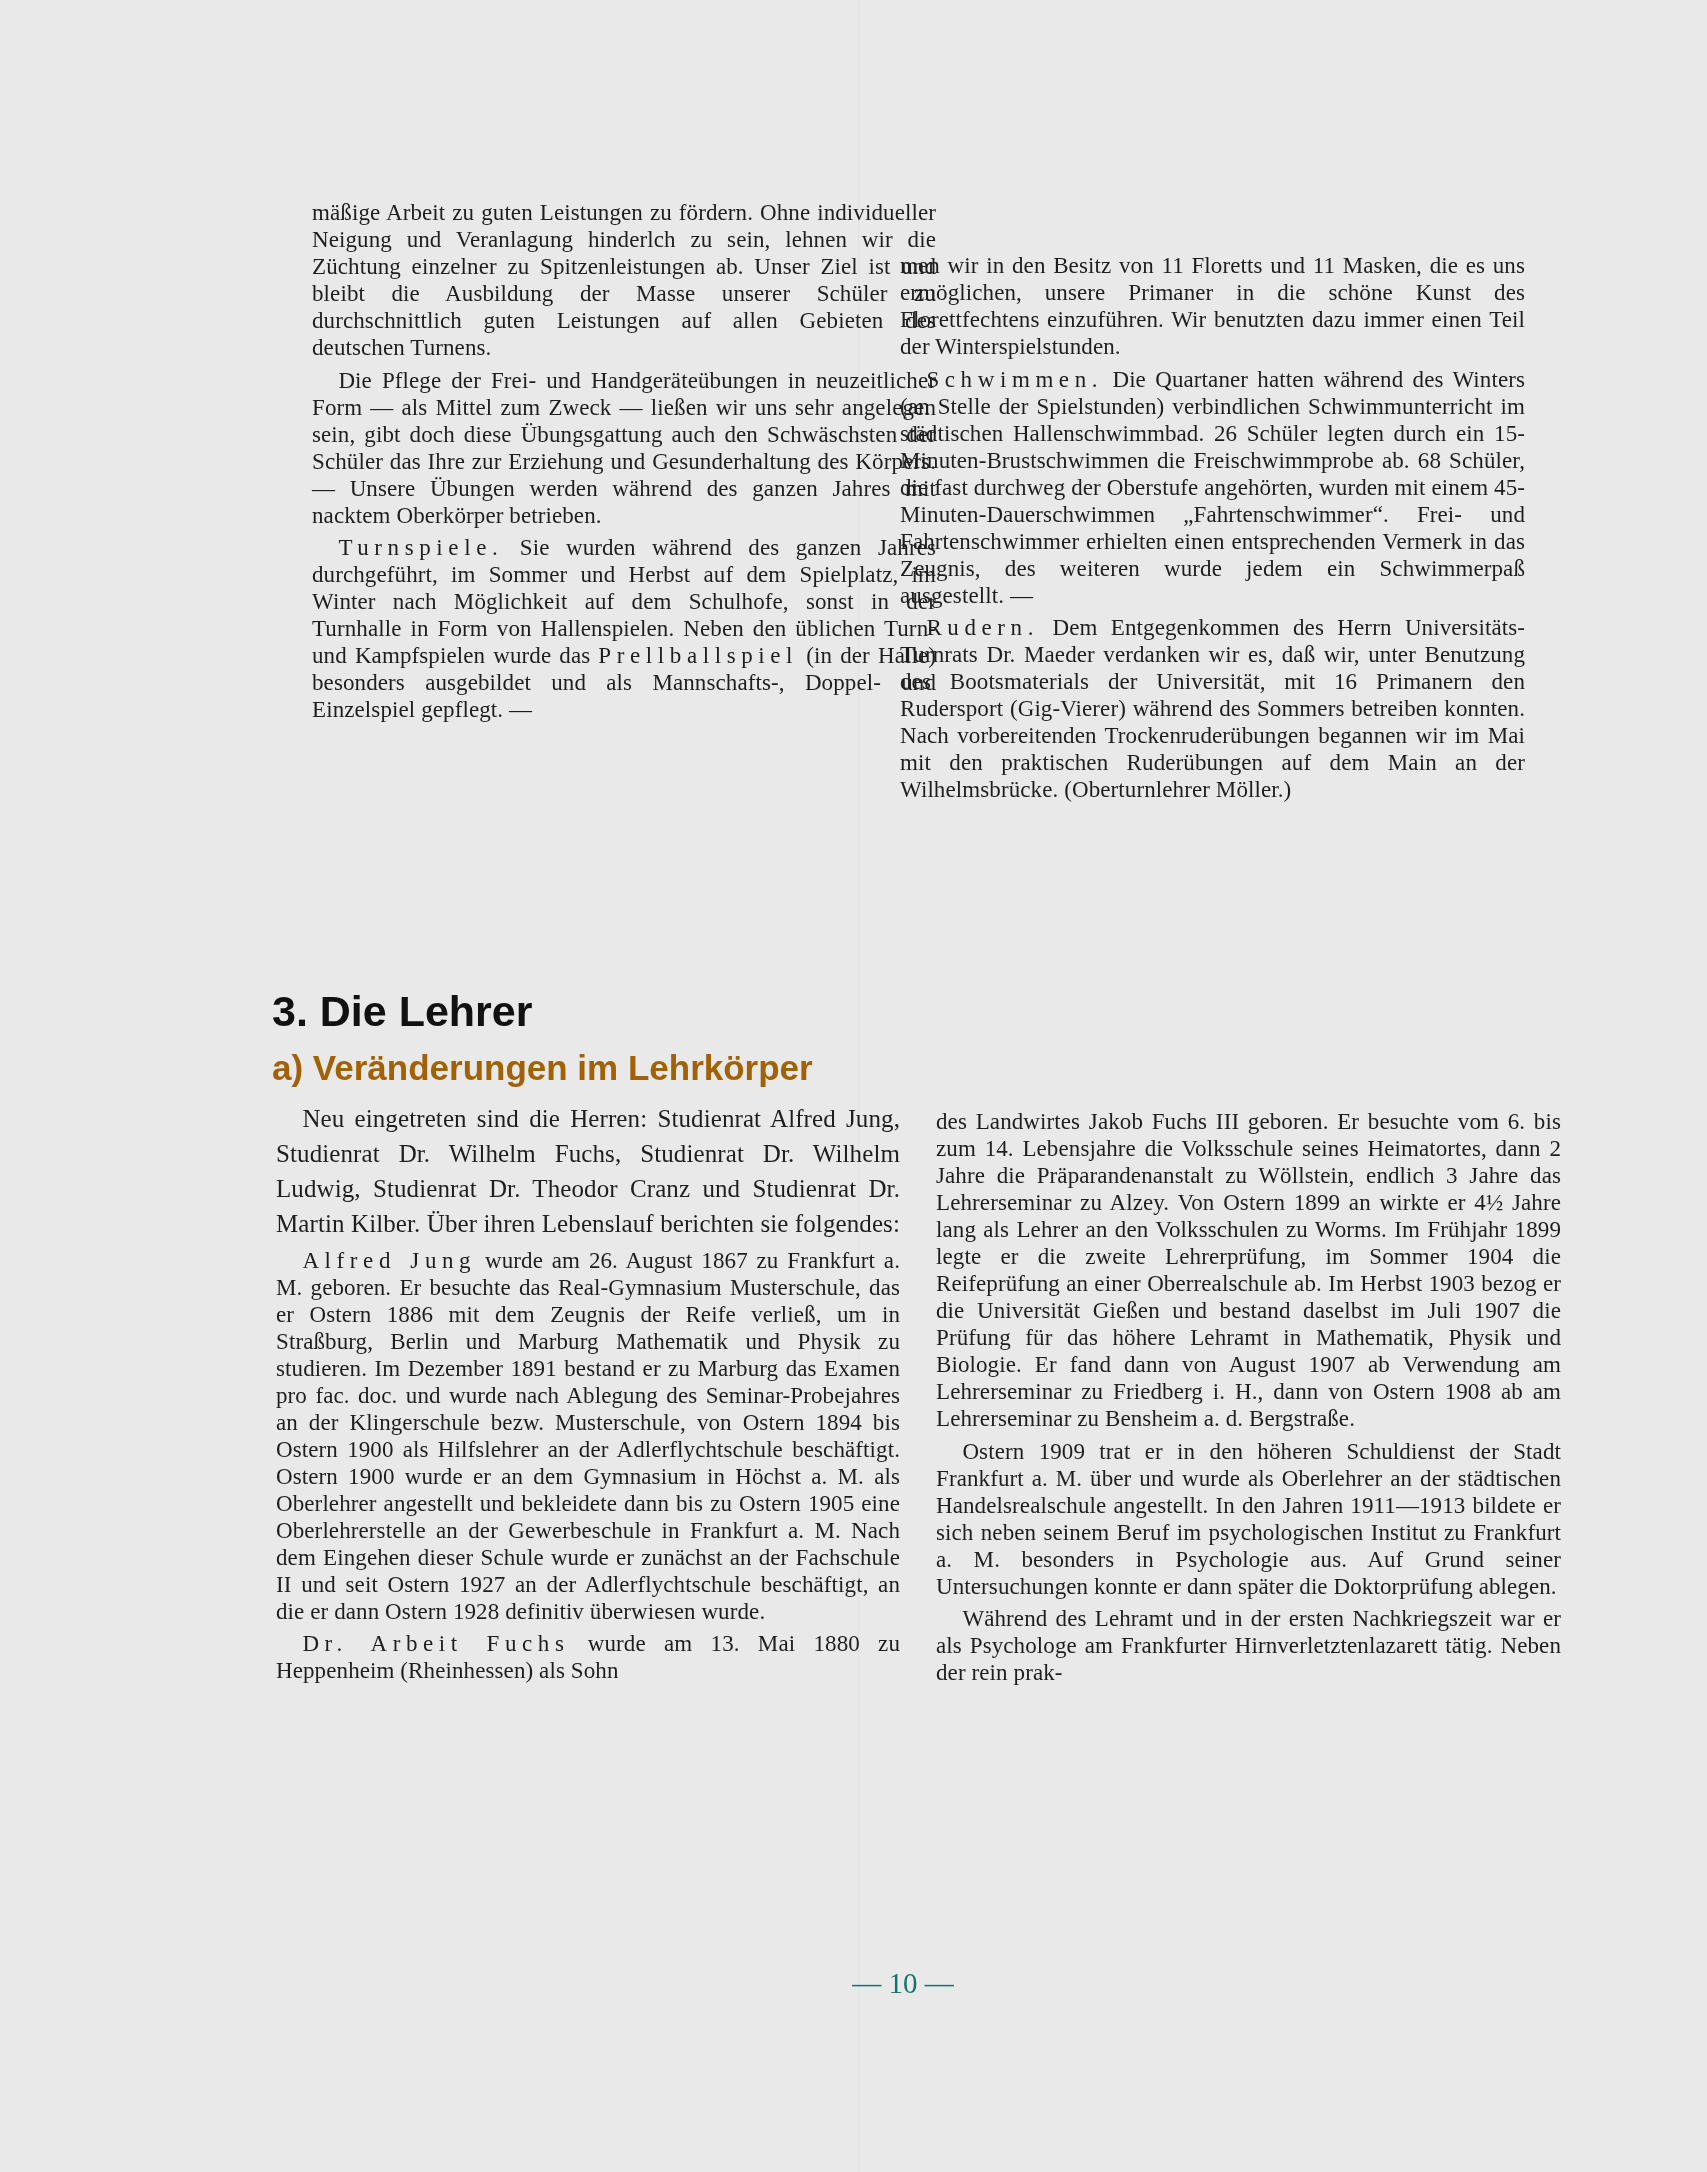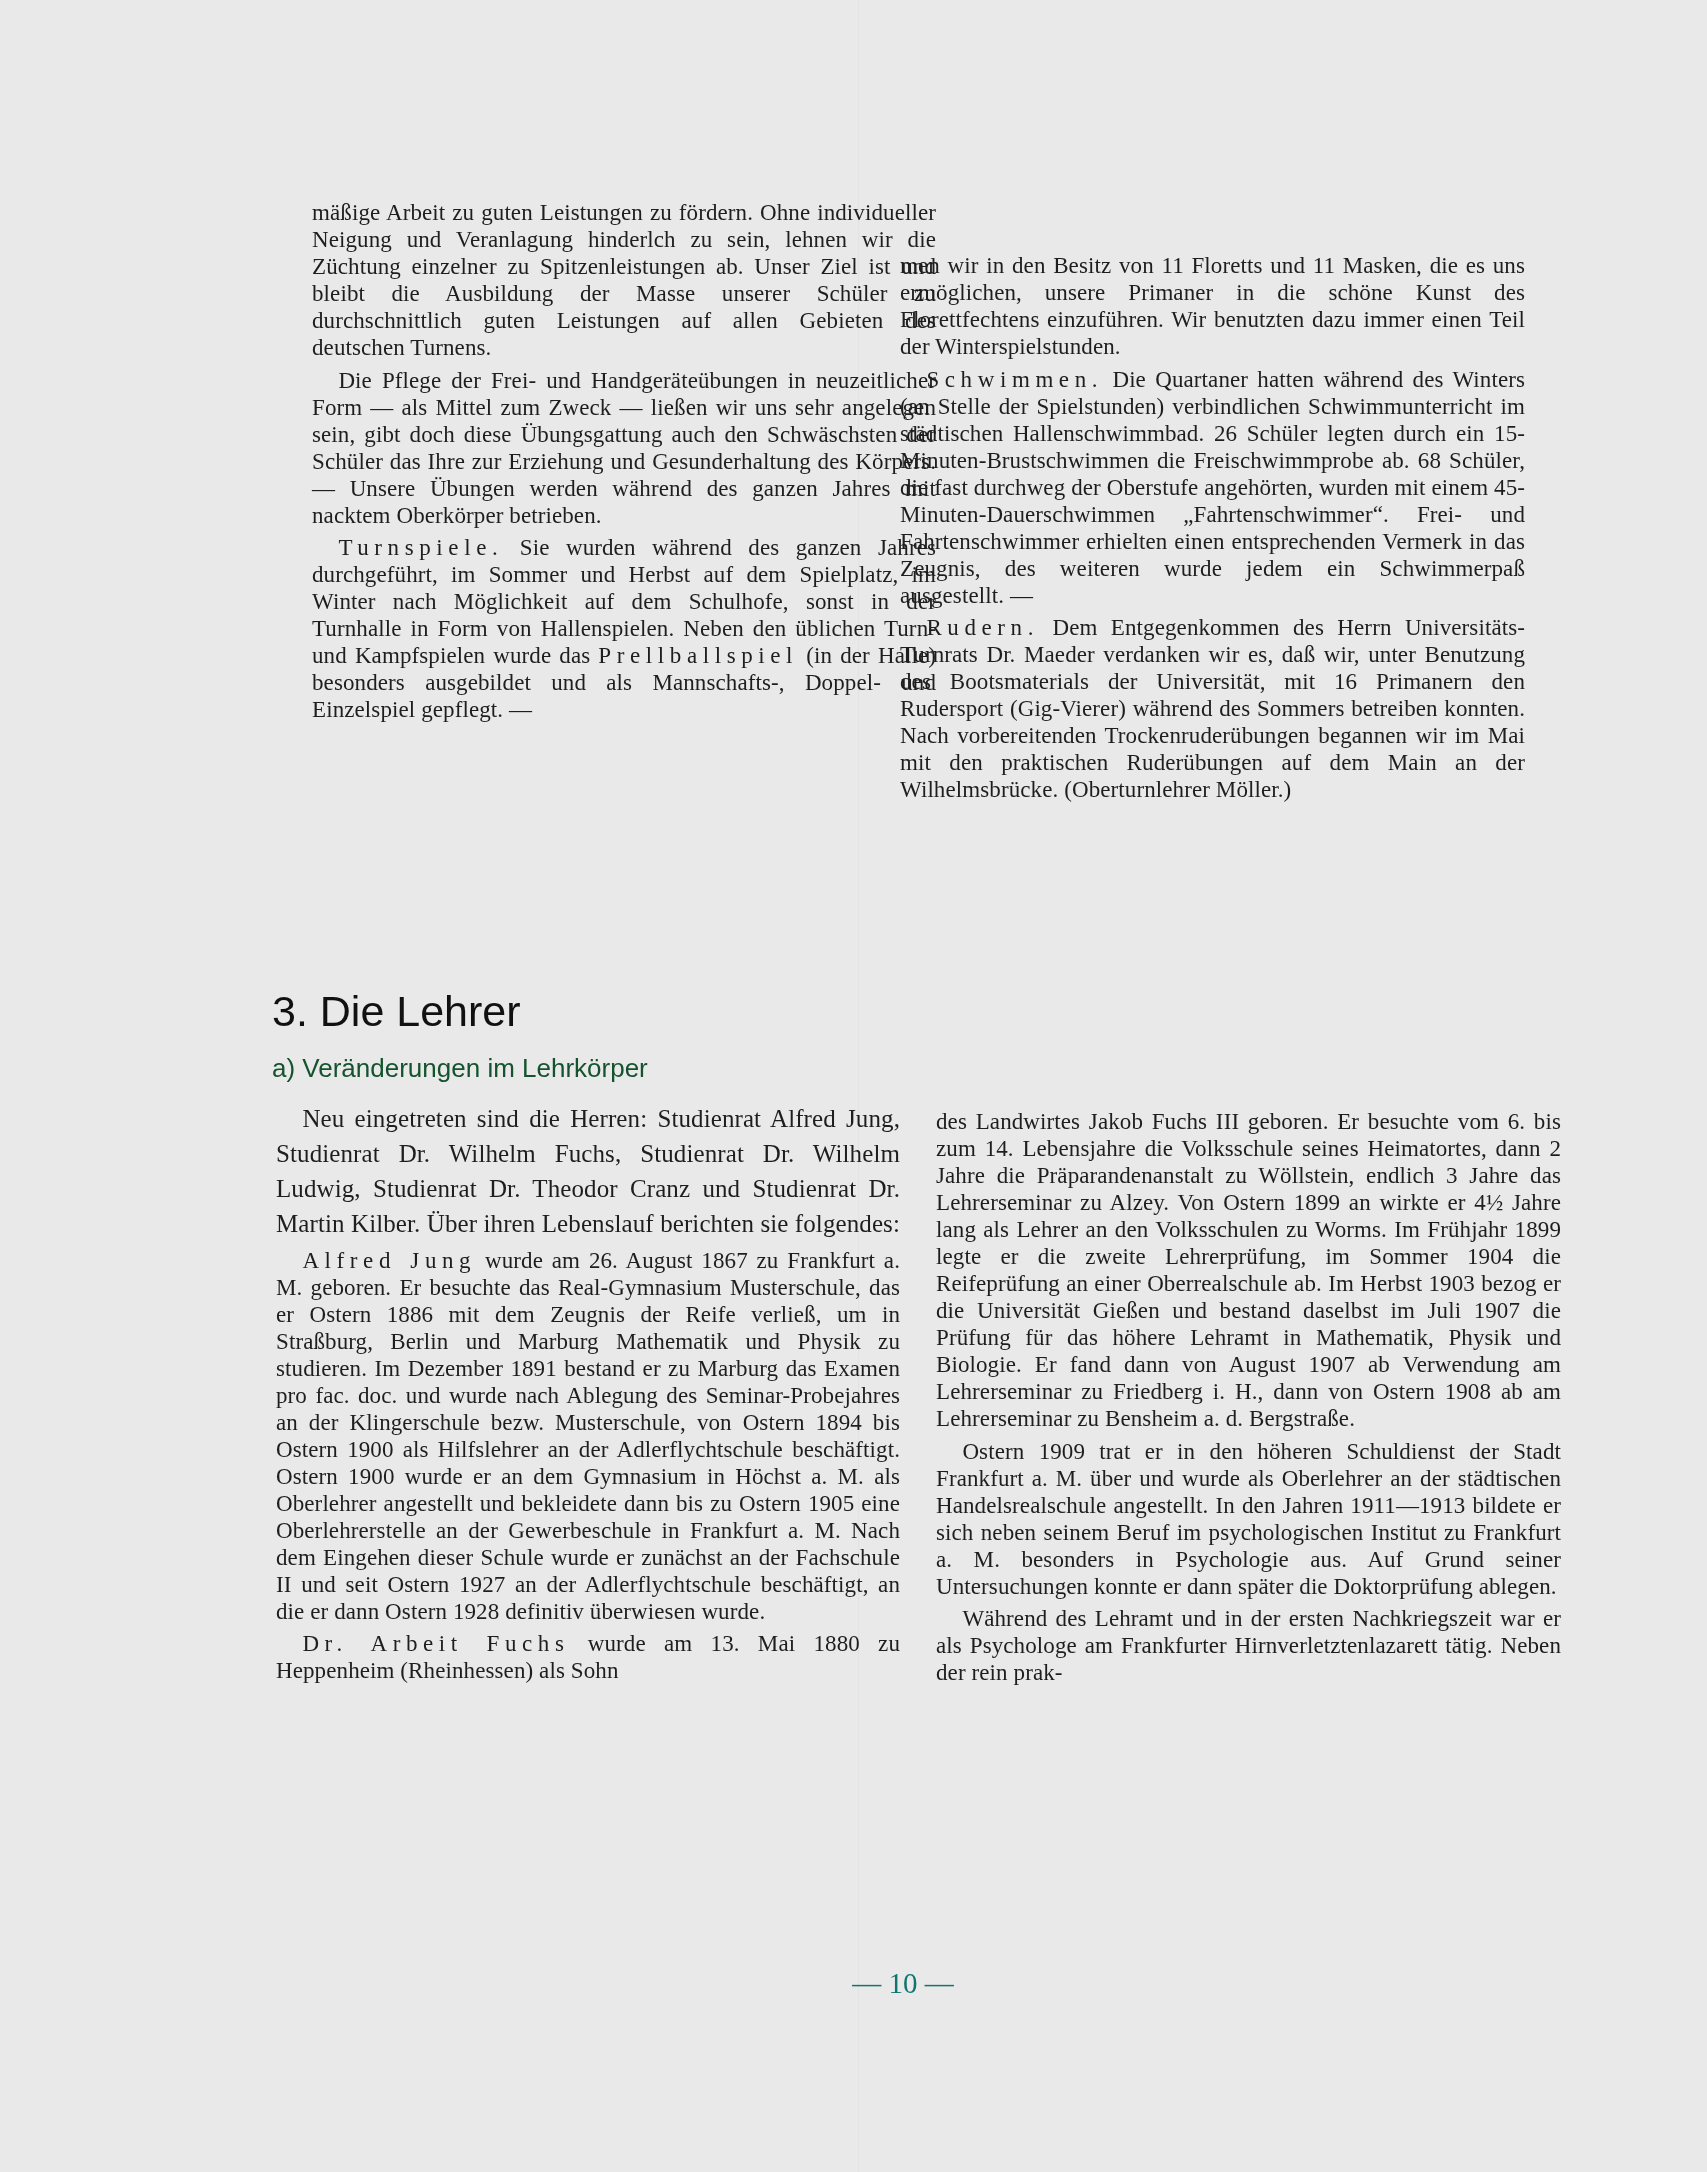--- a/index.html
+++ b/index.html
@@ -25,27 +25,27 @@
   .col p.noindent { text-indent: 0; }
   .sp { letter-spacing: 5.6px; }
   #top-left { left: 276px; top: 199px; width: 624px; margin-left: 36px; }
   #top-right { left: 900px; top: 208px; width: 625px; margin-top: 44px; }
   #bottom-left { left: 276px; top: 1101px; width: 624px; }
   #bottom-right { left: 936px; top: 1108px; width: 625px; }
   .bigger { font-size: 25px; line-height: 35px; }
   #section-heading {
     position: absolute; left: 272px; top: 986px;
     font-family: "Liberation Sans", "DejaVu Sans", sans-serif;
-    font-weight: normal; font-size: 43px; line-height: 50px; color: #111;
+    font-weight: bold; font-size: 43px; line-height: 50px; color: #111;
     margin: 0;
   }
   #sub-heading {
     position: absolute; left: 272px; top: 1052px;
     font-family: "Liberation Sans", "DejaVu Sans", sans-serif;
-    font-weight: normal; font-size: 26px; line-height: 32px; color: #14532d;
+    font-weight: bold; font-size: 35px; line-height: 32px; color: #a16207;
     margin: 0;
   }
   #page-number {
     position: absolute; left: 799px; top: 1967px; width: 208px;
     text-align: center; font-size: 29px; color: #0f766e;
   }
 </style>
 </head>
 <body>
 

